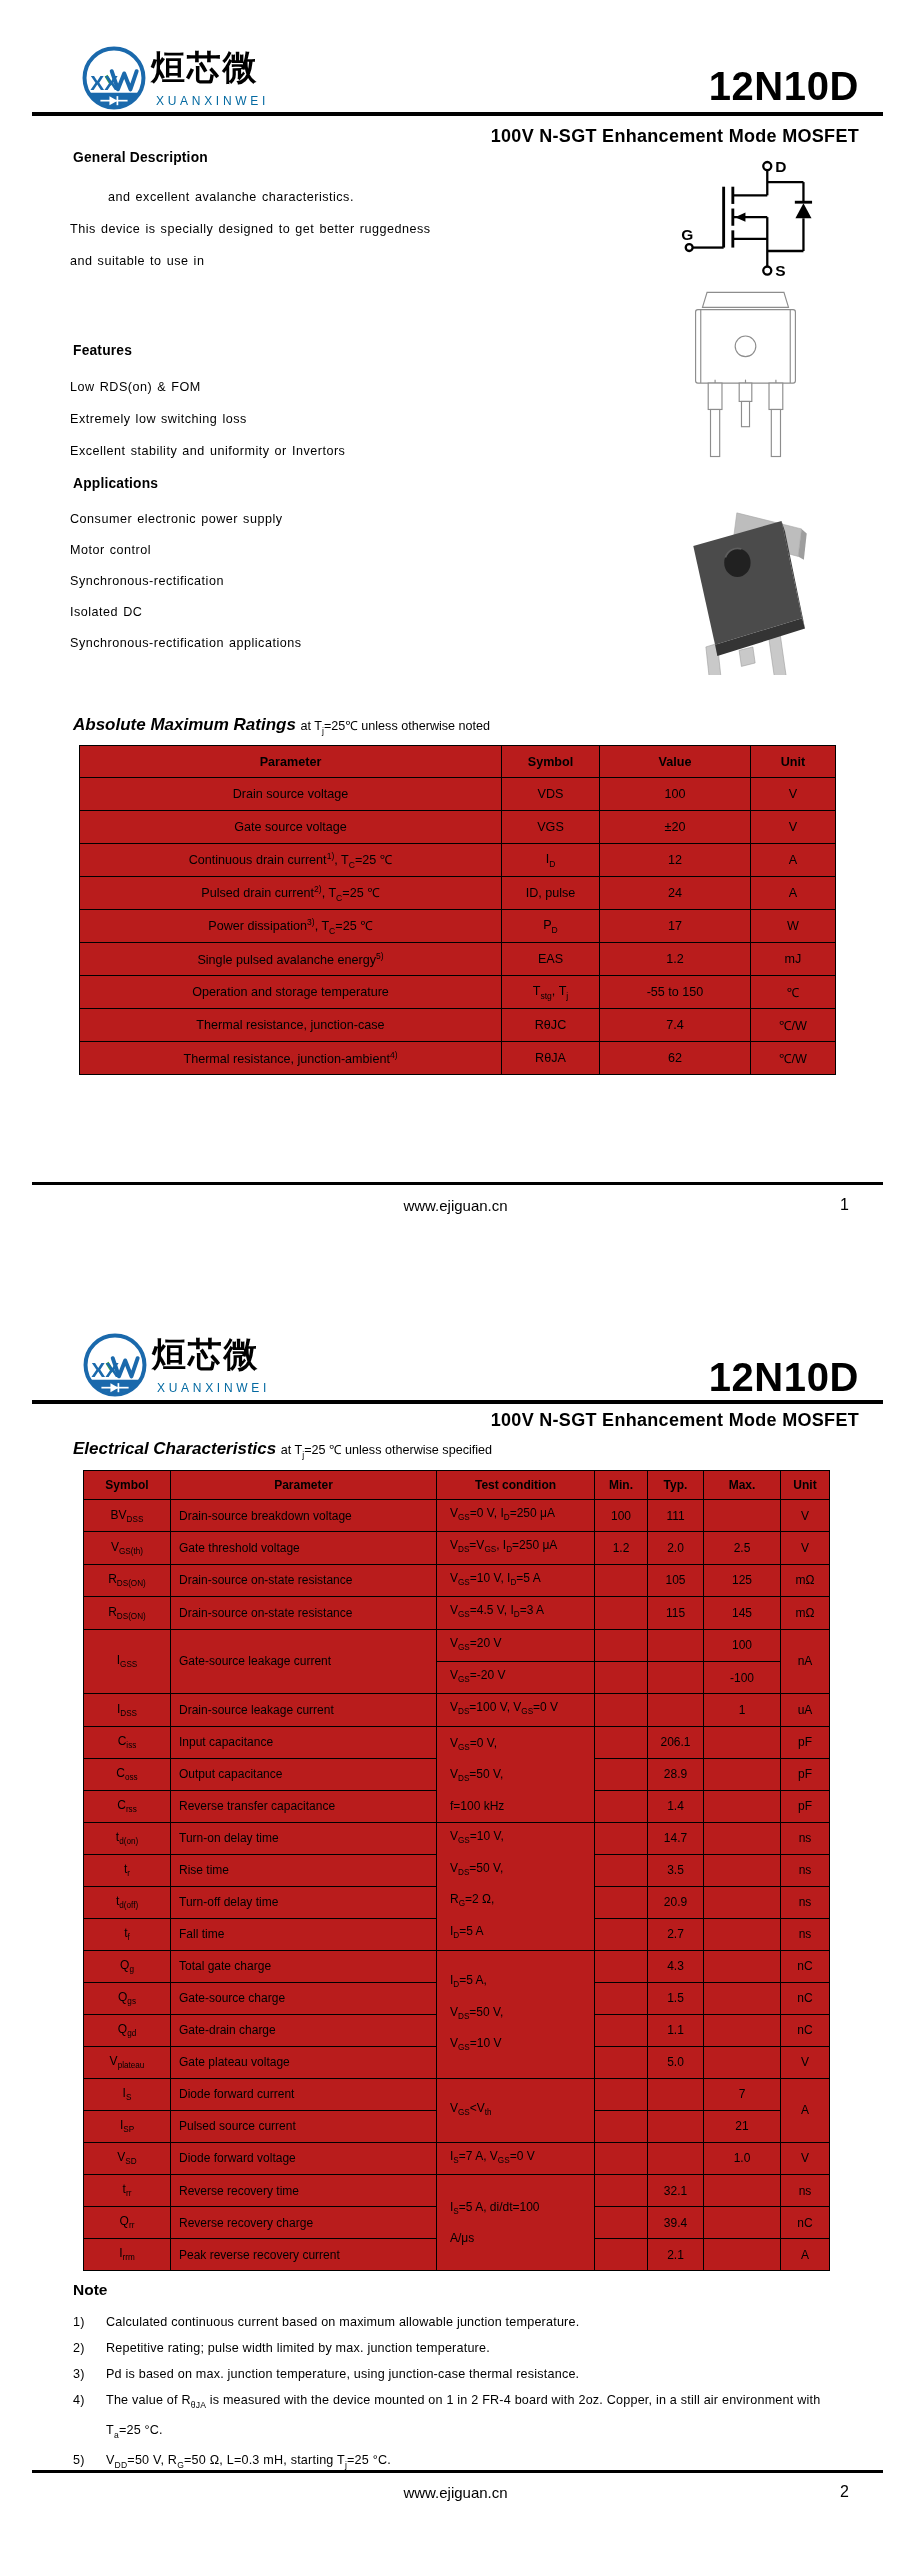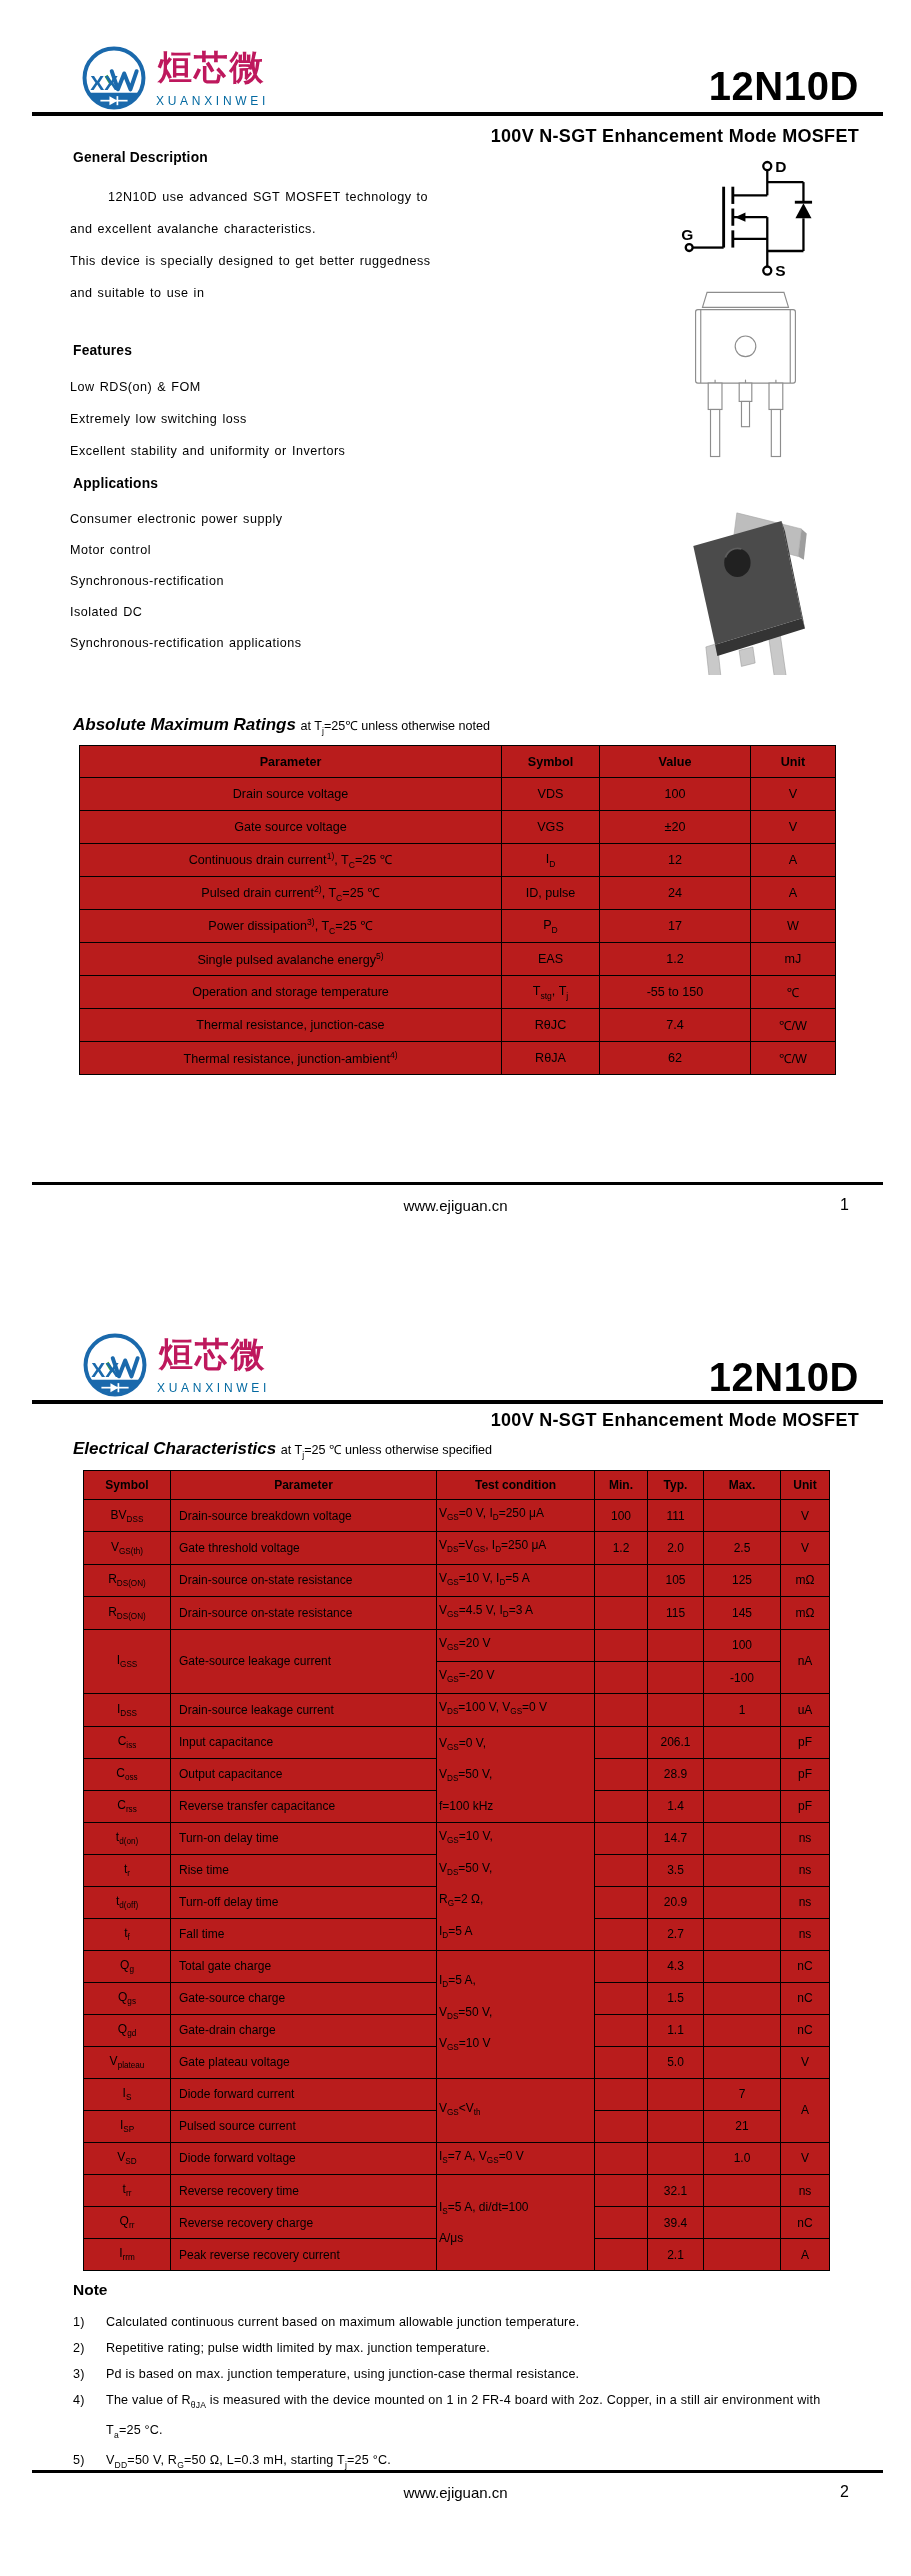--- a/index.html
+++ b/index.html
@@ -2,22 +2,22 @@
 <html style="font-size:9.2px"><head>
 <meta charset="utf-8">
 <style>
   html,body{margin:0;padding:0;background:#ffffff;}
   .doc{position:relative;width:911px;height:2576px;background:#fff;overflow:hidden;
        font-family:"Liberation Sans",sans-serif;color:#000;}
   .abs{position:absolute;}
 
   
   .logo{position:absolute;width:212px;height:75px;text-decoration:underline;}
-  .logo .brandcn{position:absolute;left:78px;top:1.1px;font-size:34px;font-weight:bold;
-                 letter-spacing:1.7px;color:#be185d;font-family:"Liberation Sans",sans-serif;}
+  .logo .brandcn{position:absolute;left:71px;top:1.1px;font-size:34px;font-weight:bold;
+                 letter-spacing:1.7px;color:#000000;font-family:"Liberation Sans",sans-serif;}
   .logo .brandlatin{position:absolute;left:76px;top:50px;font-size:12px;letter-spacing:3.7px;
                  color:#0369a1;font-weight:500;}
 
   .partno{position:absolute;right:52px;font-size:40px;font-weight:bold;letter-spacing:0.6px;line-height:1;}
   .rule{position:absolute;left:32px;width:851px;height:4px;background:#000;}
   .frule{position:absolute;left:32px;width:851px;height:3.4px;background:#000;}
   .subtitle{position:absolute;right:52px;font-size:18px;font-weight:bold;letter-spacing:0.3px;}
 
   .sechead{position:absolute;font-size:13.8px;font-weight:bold;letter-spacing:0.2px;}
   .bigheadwrap{position:absolute;white-space:nowrap;}
@@ -36,21 +36,21 @@
   .tbl th,.tbl td{border:1.1px solid #000;text-align:center;vertical-align:middle;
                   padding:0 3.4px;font-weight:normal;overflow:hidden;}
   .tbl tr.hdr th{font-weight:bold;}
   .amrtbl{position:absolute;left:79px;top:745px;}
   table.amr{width:757px;font-size:12.6px;}
   .amr tr{height:33px;} .amr tr.hdr{height:32px;}
   .ectbl{position:absolute;left:83px;top:1470px;}
   table.ec{width:746px;font-size:12px;}
   .ec tr{height:32px;} .ec tr.hdr{height:29px;}
   .ec td.c1{text-align:left;padding-left:8px;}
-  .ec td.c2{text-align:left;padding-left:2px;line-height:26px;white-space:pre-line;}
+  .ec td.c2{text-align:left;padding-left:13px;line-height:26px;white-space:pre-line;}
   sub{font-size:68%;} sup{font-size:68%;}
 
   
   .notehead{position:absolute;left:73px;top:2281px;font-size:15.5px;font-weight:bold;}
   .notes{position:absolute;left:73px;top:2310px;width:752px;font-size:12.6px;letter-spacing:0.2px;}
   .note-row{display:flex;line-height:25px;margin-bottom:1.1px;}
   .note-mark{width:33px;flex:none;}
   .note-text{flex:1;}
 
   .furl{position:absolute;left:0;width:911px;text-align:center;font-size:15px;}
@@ -85,21 +85,20 @@
       <div class="brandcn">烜芯微</div>
       <div class="brandlatin">XUANXINWEI</div>
     </div>
 
     <div class="partno" style="top:66px;">12N10D</div>
     <div class="rule" style="top:112px;"></div>
     <div class="subtitle" style="top:126px;">100V N-SGT Enhancement Mode MOSFET</div>
 
     <div class="sechead" style="left:73px;top:150px;">General Description</div>
     <div class="para">
-        <div class="pline">12N10D use advanced SGT  MOSFET technology to</div>
         <div class="pline">and excellent avalanche characteristics.</div>
         <div class="pline">This device is specially designed to get better ruggedness</div>
         <div class="pline">and suitable to use in</div>
       </div>
 
     <div class="sechead" style="left:73px;top:343px;">Features</div>
     <div class="list list-56" style="top:371px;">
         <div class="list-item">Low RDS(on) &amp; FOM</div>
         <div class="list-item">Extremely low switching loss</div>
         <div class="list-item">Excellent stability and uniformity or Invertors</div>

